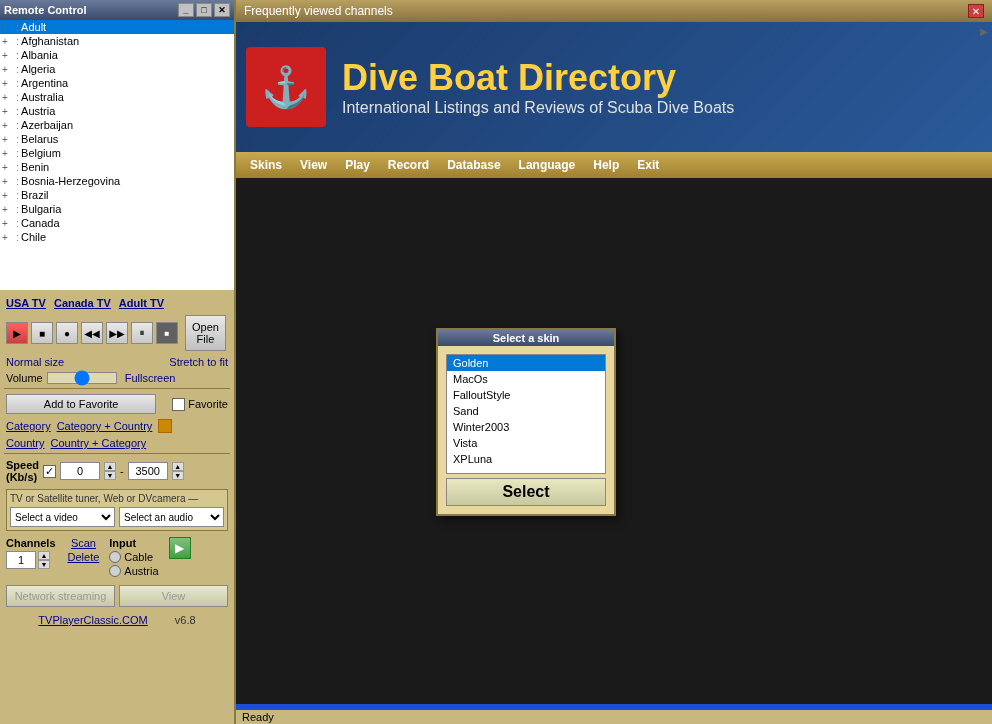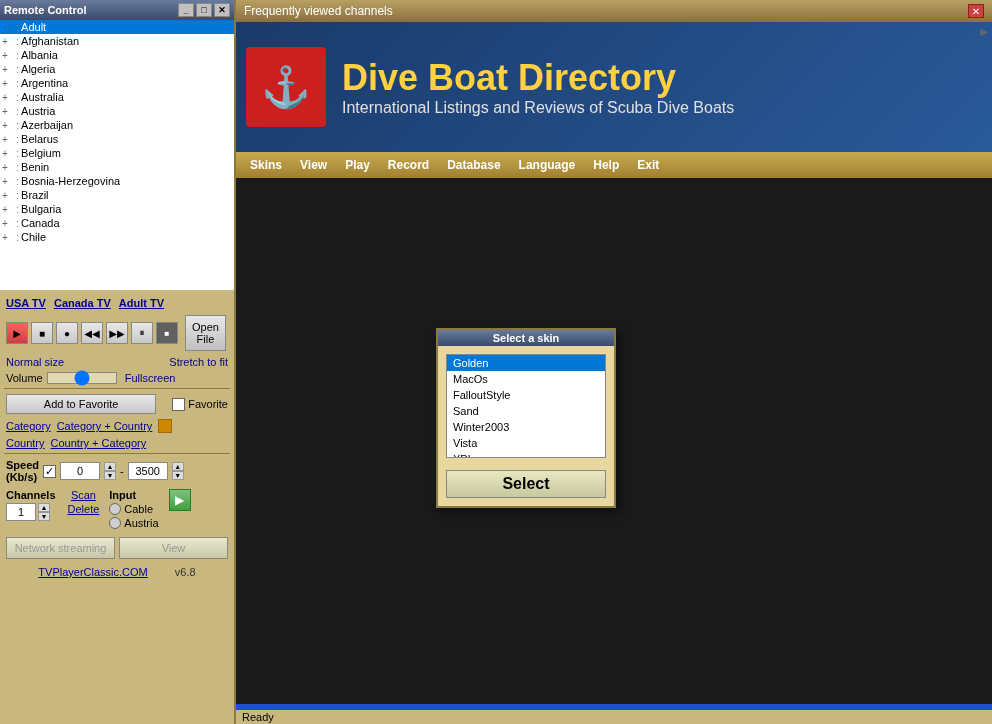--- a/index.html
+++ b/index.html
@@ -354,23 +354,23 @@
       font-weight: bold;
       padding: 2px 6px;
       text-align: center;
     }
     .skin-dialog-content {
       padding: 8px;
     }
     .skin-list {
       background: white;
       border: 1px solid #888;
-      height: 104px;
+      height: 120px;
       overflow-y: auto;
-      margin-bottom: 12px;
+      margin-bottom: 4px;
     }
     .skin-item {
       padding: 2px 6px;
       font-size: 11px;
       cursor: pointer;
     }
     .skin-item.selected { background: #0078d7; color: white; }
     .skin-select-btn {
       width: 100%;
       padding: 4px;
@@ -557,20 +557,31 @@
         <div class="spin-btn">▼</div>
       </div>
       <span>-</span>
       <input type="text" class="speed-input" value="3500" style="">
       <div class="speed-spinner">
         <div class="spin-btn">▲</div>
         <div class="spin-btn">▼</div>
       </div>
     </div>
 
+    <div class="tuner-section">
+      <div class="tuner-label">TV or Satellite tuner, Web or DVcamera —</div>
+      <div class="tuner-selects">
+        <select class="tuner-select">
+          <option>Select a video</option>
+        </select>
+        <select class="tuner-select">
+          <option>Select an audio</option>
+        </select>
+      </div>
+    </div>
 
     <div class="channels-section">
       <div style="display:flex; flex-direction:column; gap:2px;">
         <span class="channels-label">Channels</span>
         <div class="ch-number">
           <input type="text" class="ch-input" value="1" style="">
           <div class="ch-spinner">
             <div class="spin-btn">▲</div>
             <div class="spin-btn">▼</div>
           </div>

